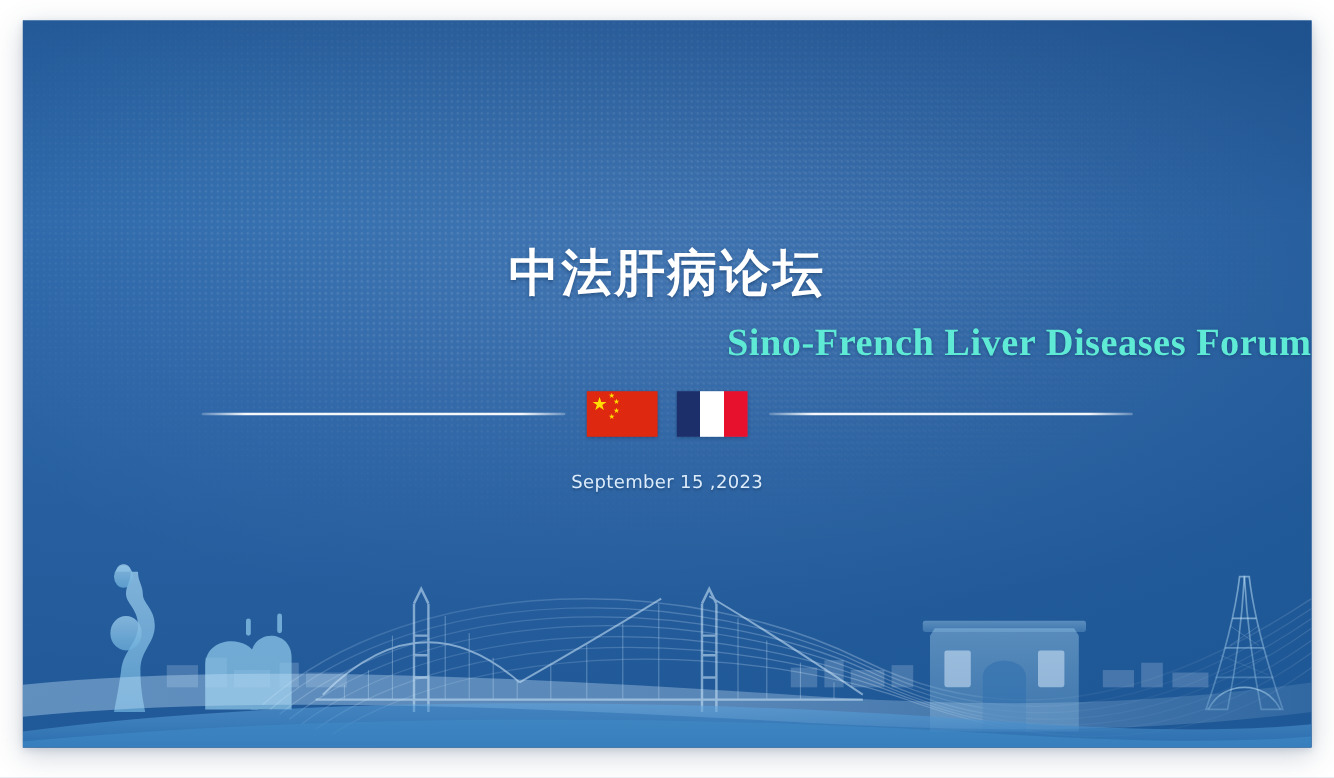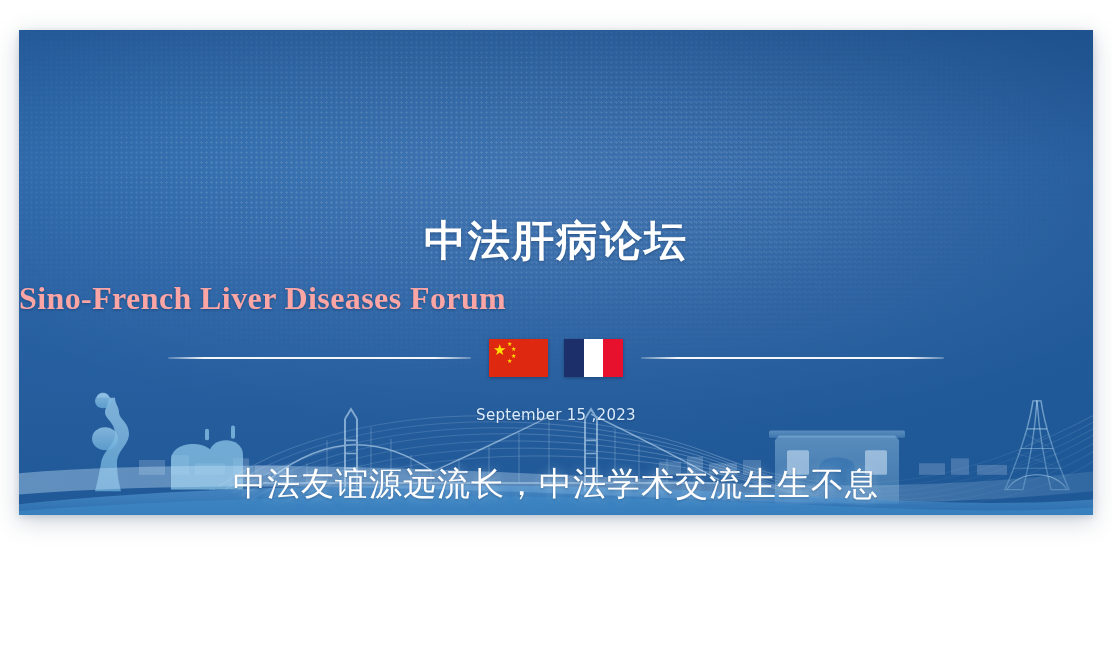--- a/index.html
+++ b/index.html
@@ -16,23 +16,23 @@
     position: relative;
     width: 1112px;
     height: 648px;
     background: #ffffff;
   }
 
   
   #slide {
     position: absolute;
     left: 19px;
-    top: 30px;
+    top: 17px;
     width: 1074px;
-    height: 485px;
+    height: 606px;
     overflow: hidden;
     background: #245c9c;
     box-shadow: 0 6px 22px rgba(70,90,120,0.28),
                 0 2px 6px rgba(70,90,120,0.18);
   }
 
   
   .bg-base {
     position: absolute;
     inset: 0;
@@ -93,22 +93,22 @@
     font-size: 42px;
     letter-spacing: 2px;
     line-height: 1.18;
     text-shadow: 0 1px 3px rgba(12,45,85,0.45);
   }
 
   .title-en {
     position: absolute;
     left: 0; right: 0;
     top: 250px;
-    text-align: left;
-    color: #fca5a5;
+    text-align: right;
+    color: #5eead4;
     font-family: "Liberation Serif", "DejaVu Serif", serif;
     font-weight: 700;
     font-size: 32px;
     letter-spacing: 0.4px;
     text-shadow: 0 1px 3px rgba(12,45,85,0.45);
   }
 
   
   .flag-row {
     position: absolute;
@@ -338,17 +338,16 @@
             <span class="star s4">★</span>
           </div>
           <div class="flag flag-fr"></div>
         </div>
 
         <div class="divider right"></div>
       </div>
 
       <div class="date">September 15 ,2023</div>
 
-      <div class="tagline">中法友谊源远流长，中法学术交流生生不息</div>
 
     </div>
   </div>
 </div>
 
 </body></html>

